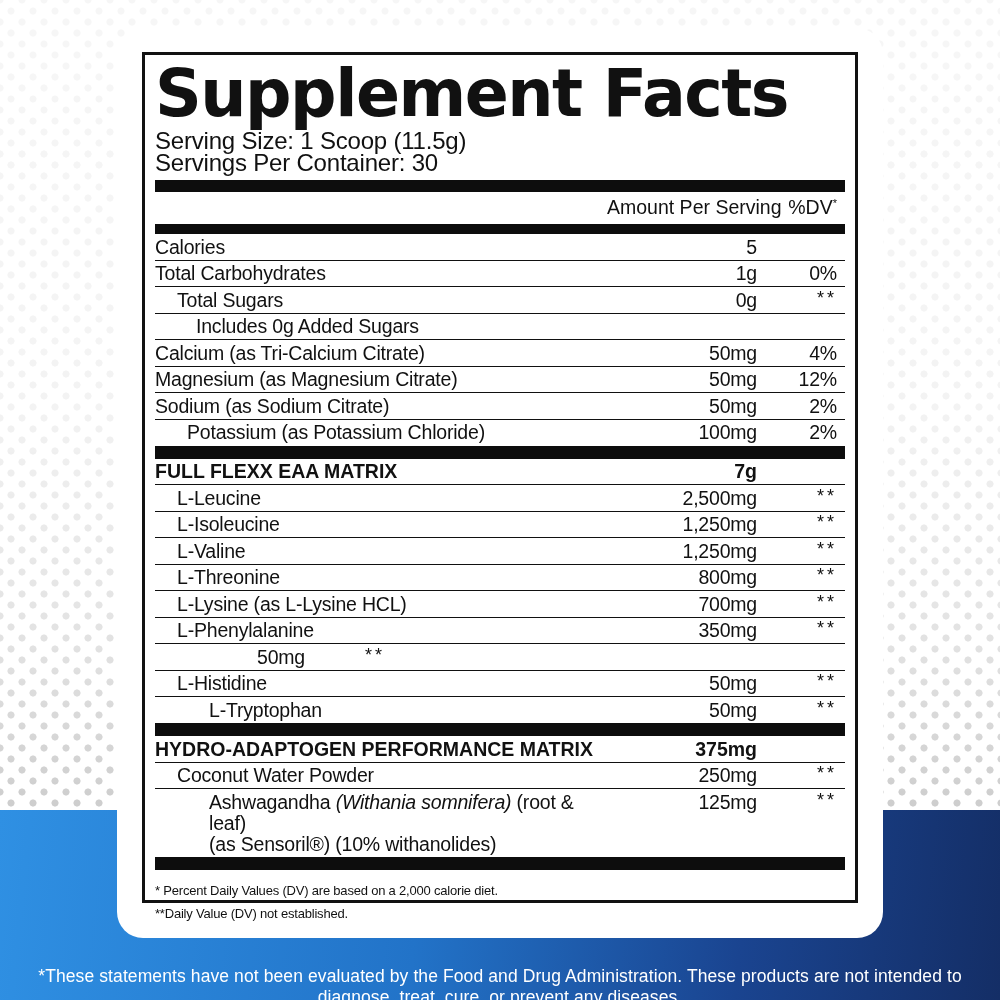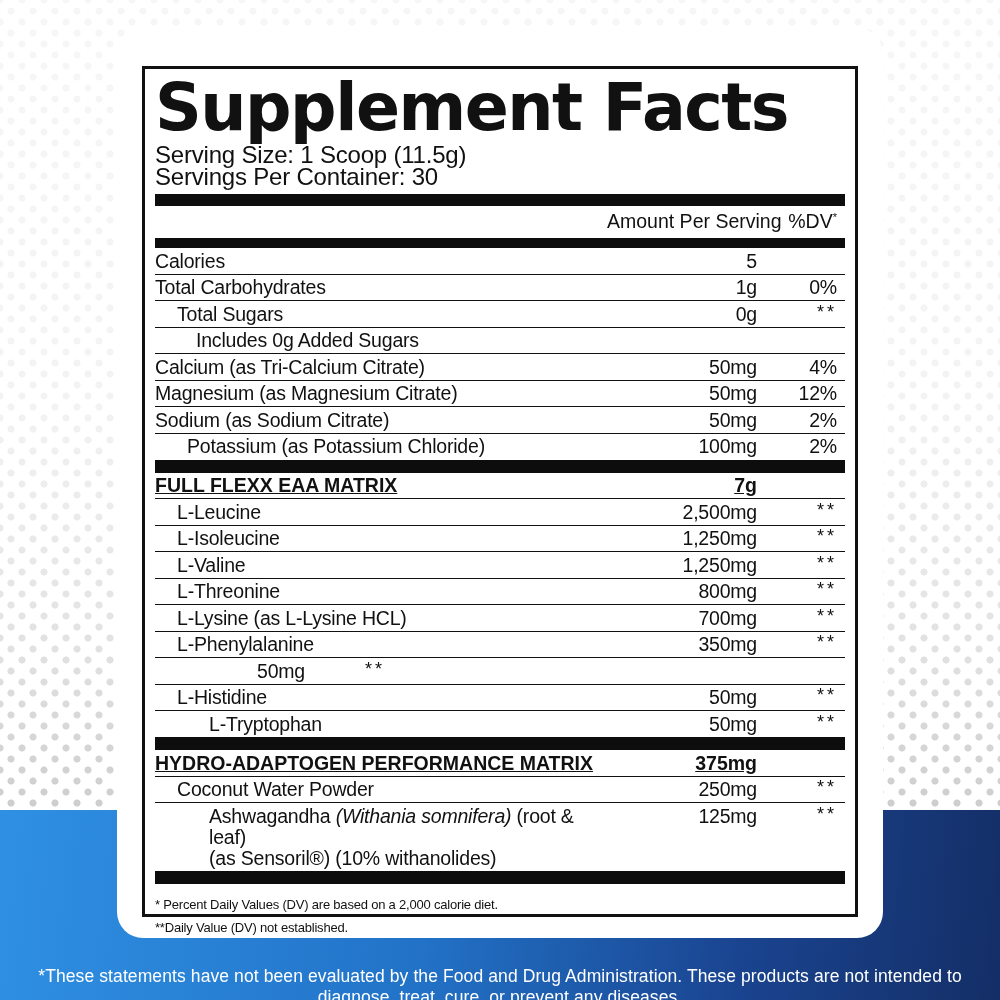--- a/index.html
+++ b/index.html
@@ -32,21 +32,21 @@
     position:absolute; left:0; top:966px; width:1000px;
     text-align:center; color:#ffffff; font-size:17.5px; letter-spacing:0.1px;
   }
 
   .card {
     position:absolute; left:117px; top:28px; width:766px; height:910px;
     background:#ffffff; border-radius:26px;
   }
 
   .panel {
-    position:absolute; left:25px; top:38px; width:716px; height:851px;
+    position:absolute; left:25px; top:24px; width:716px; height:851px;
     box-sizing:border-box; background:#ffffff;
     border:3.5px solid #111111; padding:4px 10px 0 10px;
     color:var(--text-color,#111111);
   }
 
   .title {
     font-family:"DejaVu Sans", sans-serif; font-weight:bold;
     font-size:65px; line-height:69px; letter-spacing:-1.5px; white-space:nowrap;
     margin:0 0 2px 0;
   }
@@ -65,21 +65,21 @@
   .col-amt  { width:150px; text-align:right; white-space:nowrap; }
   .col-dv   { width:88px;  text-align:right; padding-right:8px; box-sizing:border-box; white-space:nowrap; }
 
   .row {
     display:flex; align-items:flex-start;
     font-size:19.5px; line-height:21px; letter-spacing:-0.2px;
     padding:2.5px 0 2px 0; min-height:26px; box-sizing:border-box;
     border-bottom:1.5px solid #111111;
   }
   .row.nb { border-bottom:none;margin-left:32px; }
-  .row.bold { font-weight:bold; letter-spacing:0;text-decoration:underline; }
+  .row.bold { font-weight:bold; letter-spacing:0; }
   .indent-0 { padding-left:0; }
   .indent-1 { padding-left:22px; }
   .indent-2 { padding-left:41px; }
   .it { font-style:italic; }
   .stars { letter-spacing:3px; font-size:18px; position:relative; top:-2px; }
 
   .footnotes { font-size:13px; line-height:23.5px; padding-top:9px; letter-spacing:-0.2px; }
 </style>
 </head>
 <body>

